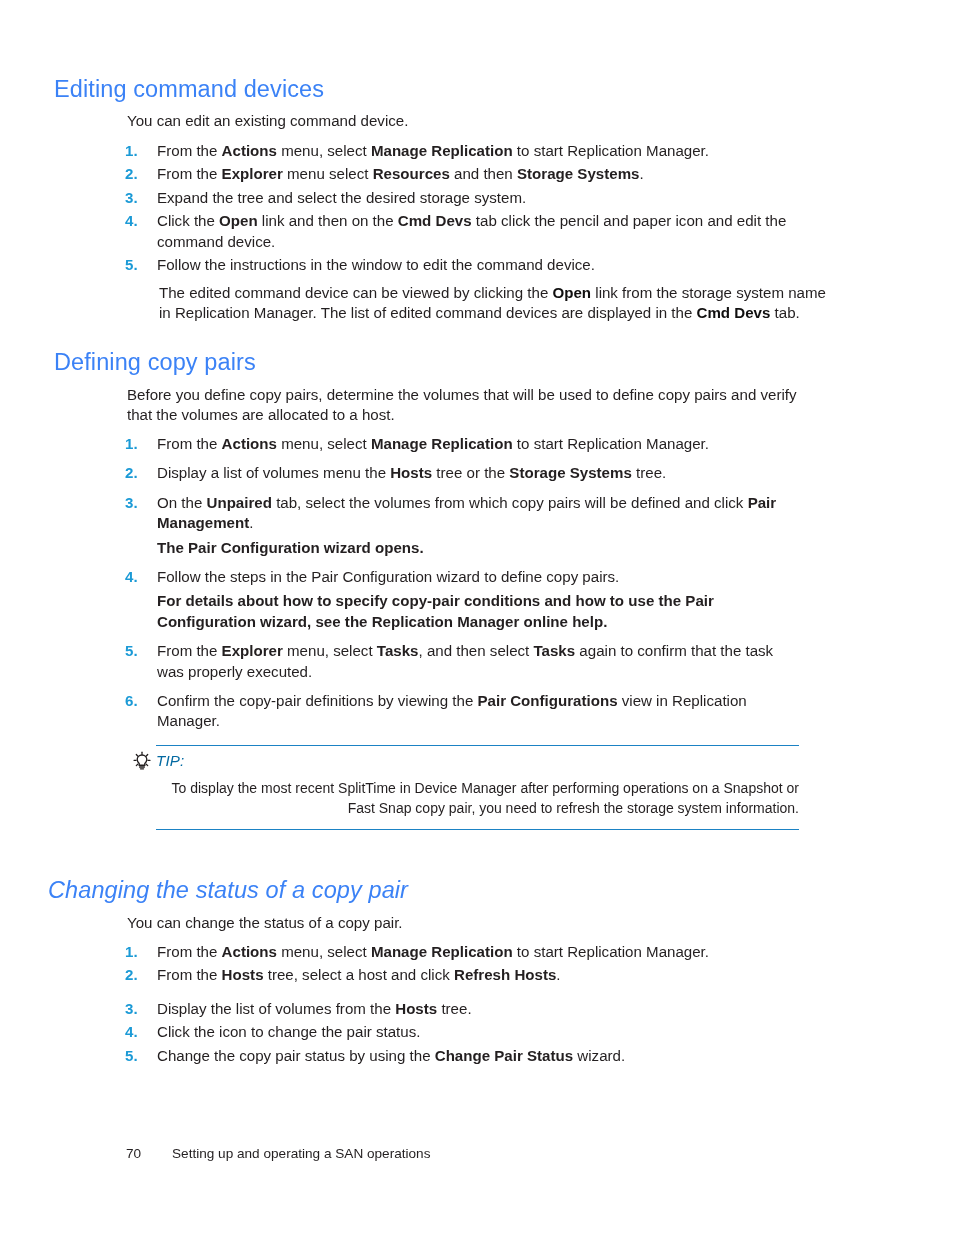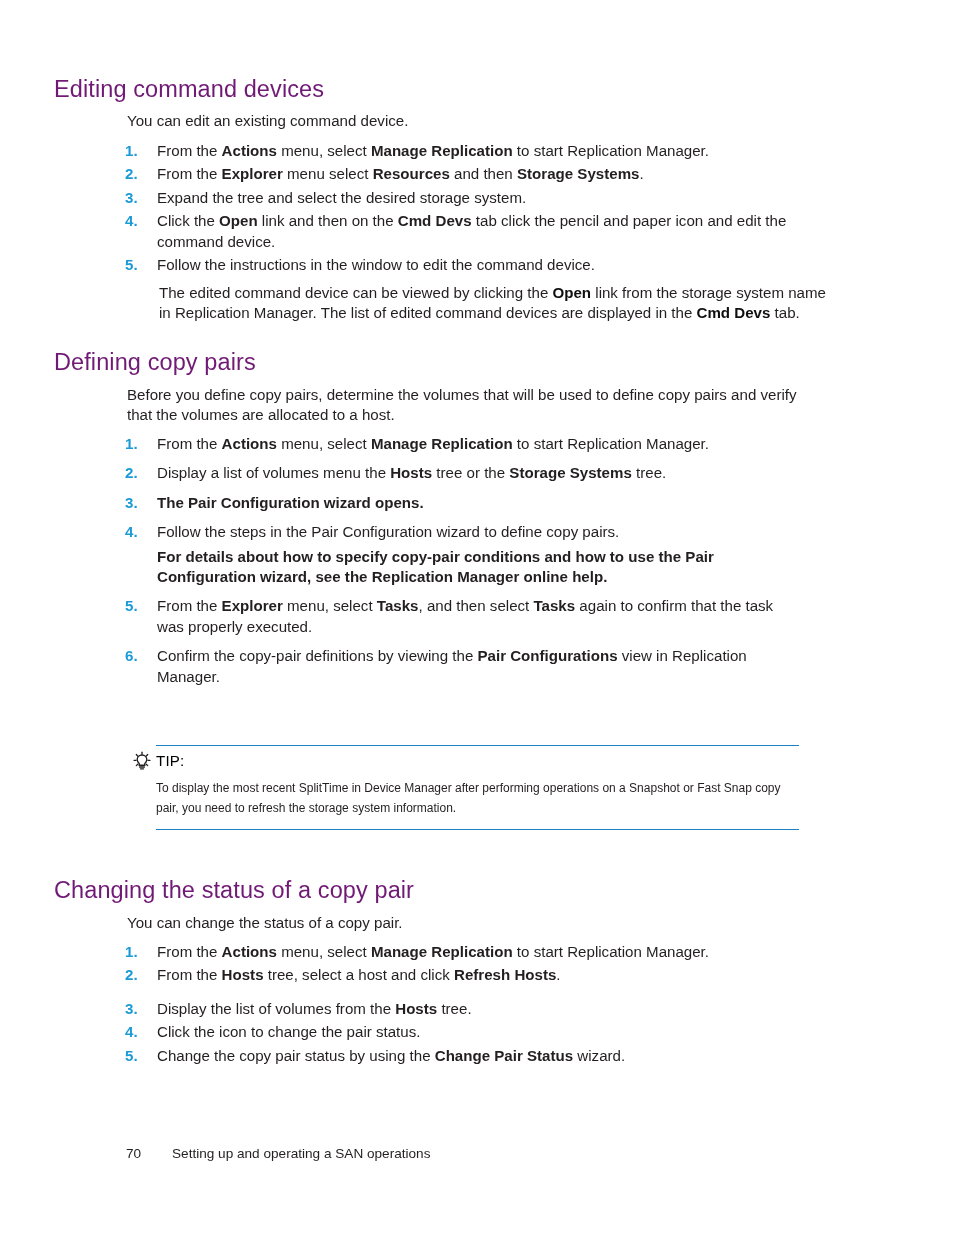--- a/index.html
+++ b/index.html
@@ -23,31 +23,31 @@
   }
   .content {
     position: absolute;
     left: 0;
     top: 0;
     width: 954px;
   }
 
   
   .h1 {
-    color: #701a75;
+    color: #3b82f6;
     font-size: 23.5px;
     font-weight: 400;
     letter-spacing: 0.1px;
     line-height: 1.15;
     margin: 0;
     padding: 0;
   }
   .sec-editing  { position: absolute; left: 54px;  top: 76px;  }
   .sec-defining { position: absolute; left: 54px;  top: 349px; text-align: right; }
-  .sec-changing { position: absolute; left: 54px;  top: 877px; }
+  .sec-changing { position: absolute; left: 48px;  top: 877px; font-style: italic; }
 
   
   .para {
     position: absolute;
     font-size: 15.1px;
     line-height: 20.4px;
     color: #231f20;
   }
   .para b, .para strong {
     font-weight: bold;
@@ -104,32 +104,34 @@
     position: absolute;
     left: 1px;
     top: 0px;
     width: 20px;
     height: 20px;
   }
   .tip-label {
     position: absolute;
     left: 25px;
     top: 1px;
-    color: #000000;
+    color: #0369a1;
     font-size: 15.1px;
     line-height: 18px;
     letter-spacing: 0.2px;
+    font-style: italic;
   }
   .tip-body {
     margin-left: 25px;
     margin-top: 5px;
     margin-bottom: 10px;
-    font-size: 12px;
+    font-size: 14px;
     line-height: 20.4px;
     color: #231f20;
+    text-align: right;
   }
 
   
   .footer {
     position: absolute;
     left: 0;
     top: 1146px;
     width: 954px;
     font-size: 13.6px;
     color: #231f20;
@@ -188,20 +190,21 @@
       <div class="step">
           <span class="num">1.</span>
           <span class="txt"><span>From the </span><b>Actions</b><span> menu, select </span><b>Manage Replication</b><span> to start Replication Manager.</span></span>
         </div>
       <div class="step gap-md">
           <span class="num">2.</span>
           <span class="txt"><span>Display a list of volumes menu the </span><b>Hosts</b><span> tree or the </span><b>Storage Systems</b><span> tree.</span></span>
         </div>
       <div class="step gap-md">
           <span class="num">3.</span>
+          <span class="txt"><span>On the </span><b>Unpaired</b><span> tab, select the volumes from which copy pairs will be defined and click </span><b>Pair Management</b><span>.</span></span>
           <span class="sub"><span>The Pair Configuration wizard opens.</span></span>
         </div>
       <div class="step gap-md">
           <span class="num">4.</span>
           <span class="txt"><span>Follow the steps in the Pair Configuration wizard to define copy pairs.</span></span>
           <span class="sub"><span>For details about how to specify copy-pair conditions and how to use the Pair Configuration wizard, see the Replication Manager online help.</span></span>
         </div>
       <div class="step gap-md">
           <span class="num">5.</span>
           <span class="txt"><span>From the </span><b>Explorer</b><span> menu, select </span><b>Tasks</b><span>, and then select </span><b>Tasks</b><span> again to confirm that the task was properly executed.</span></span>

